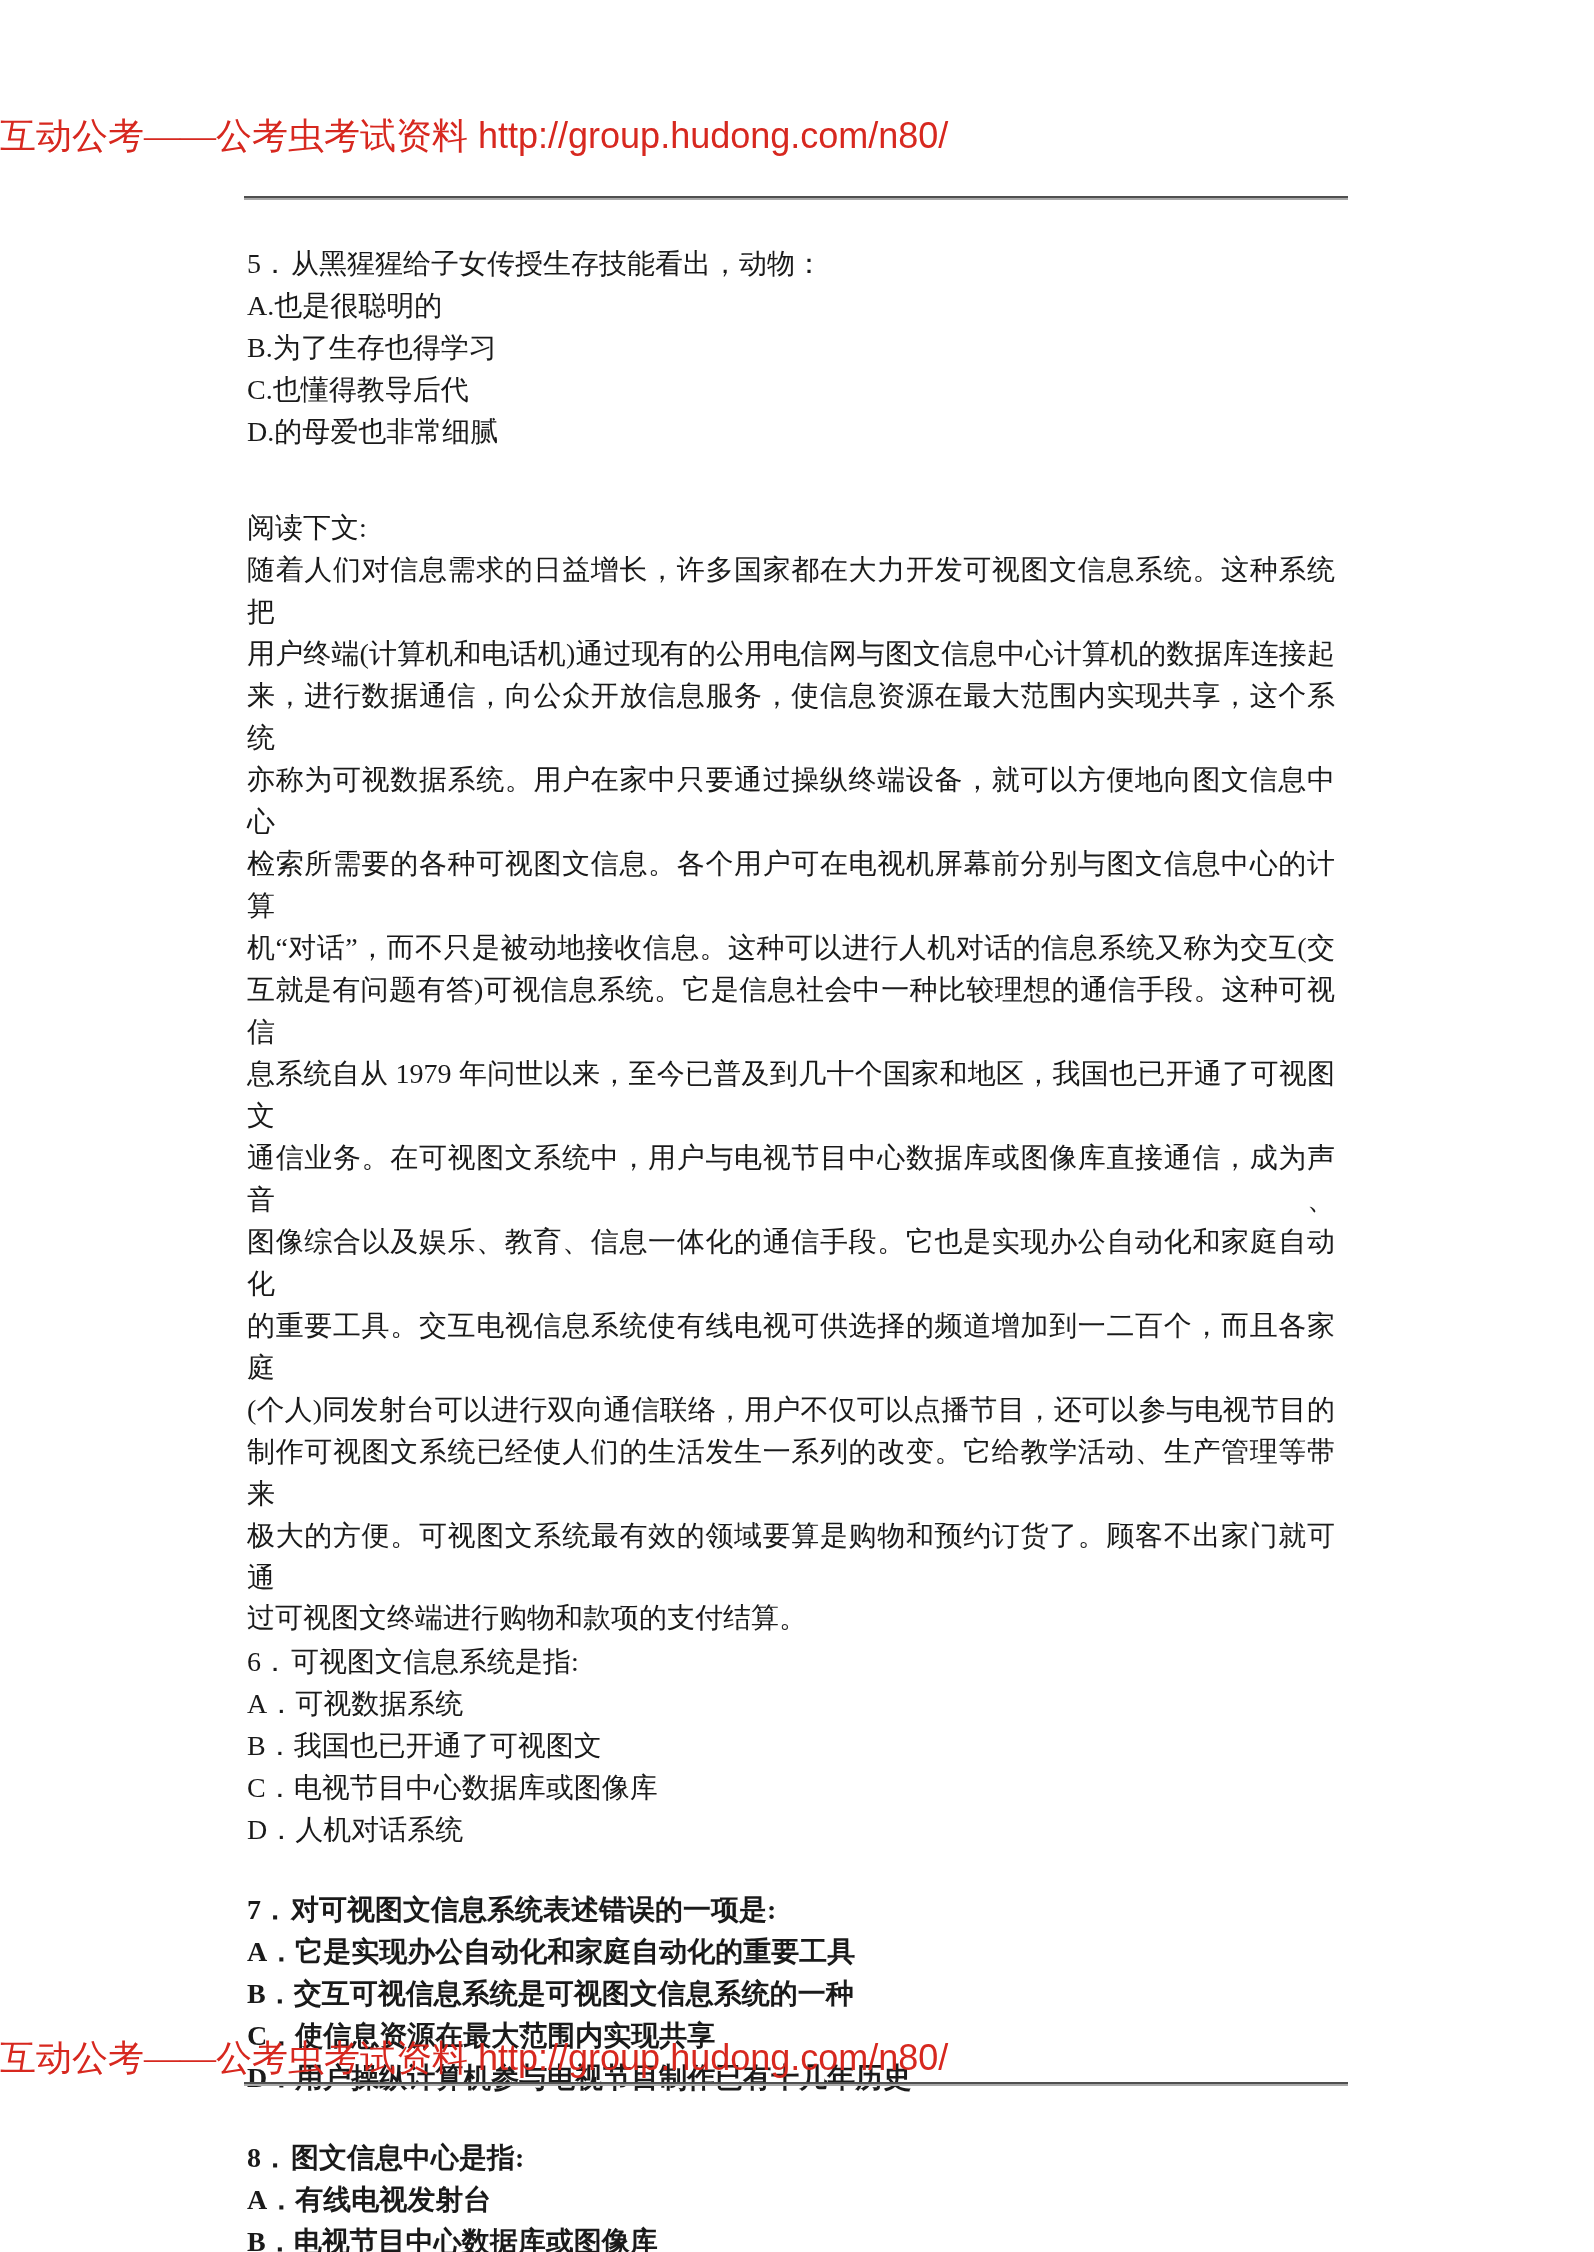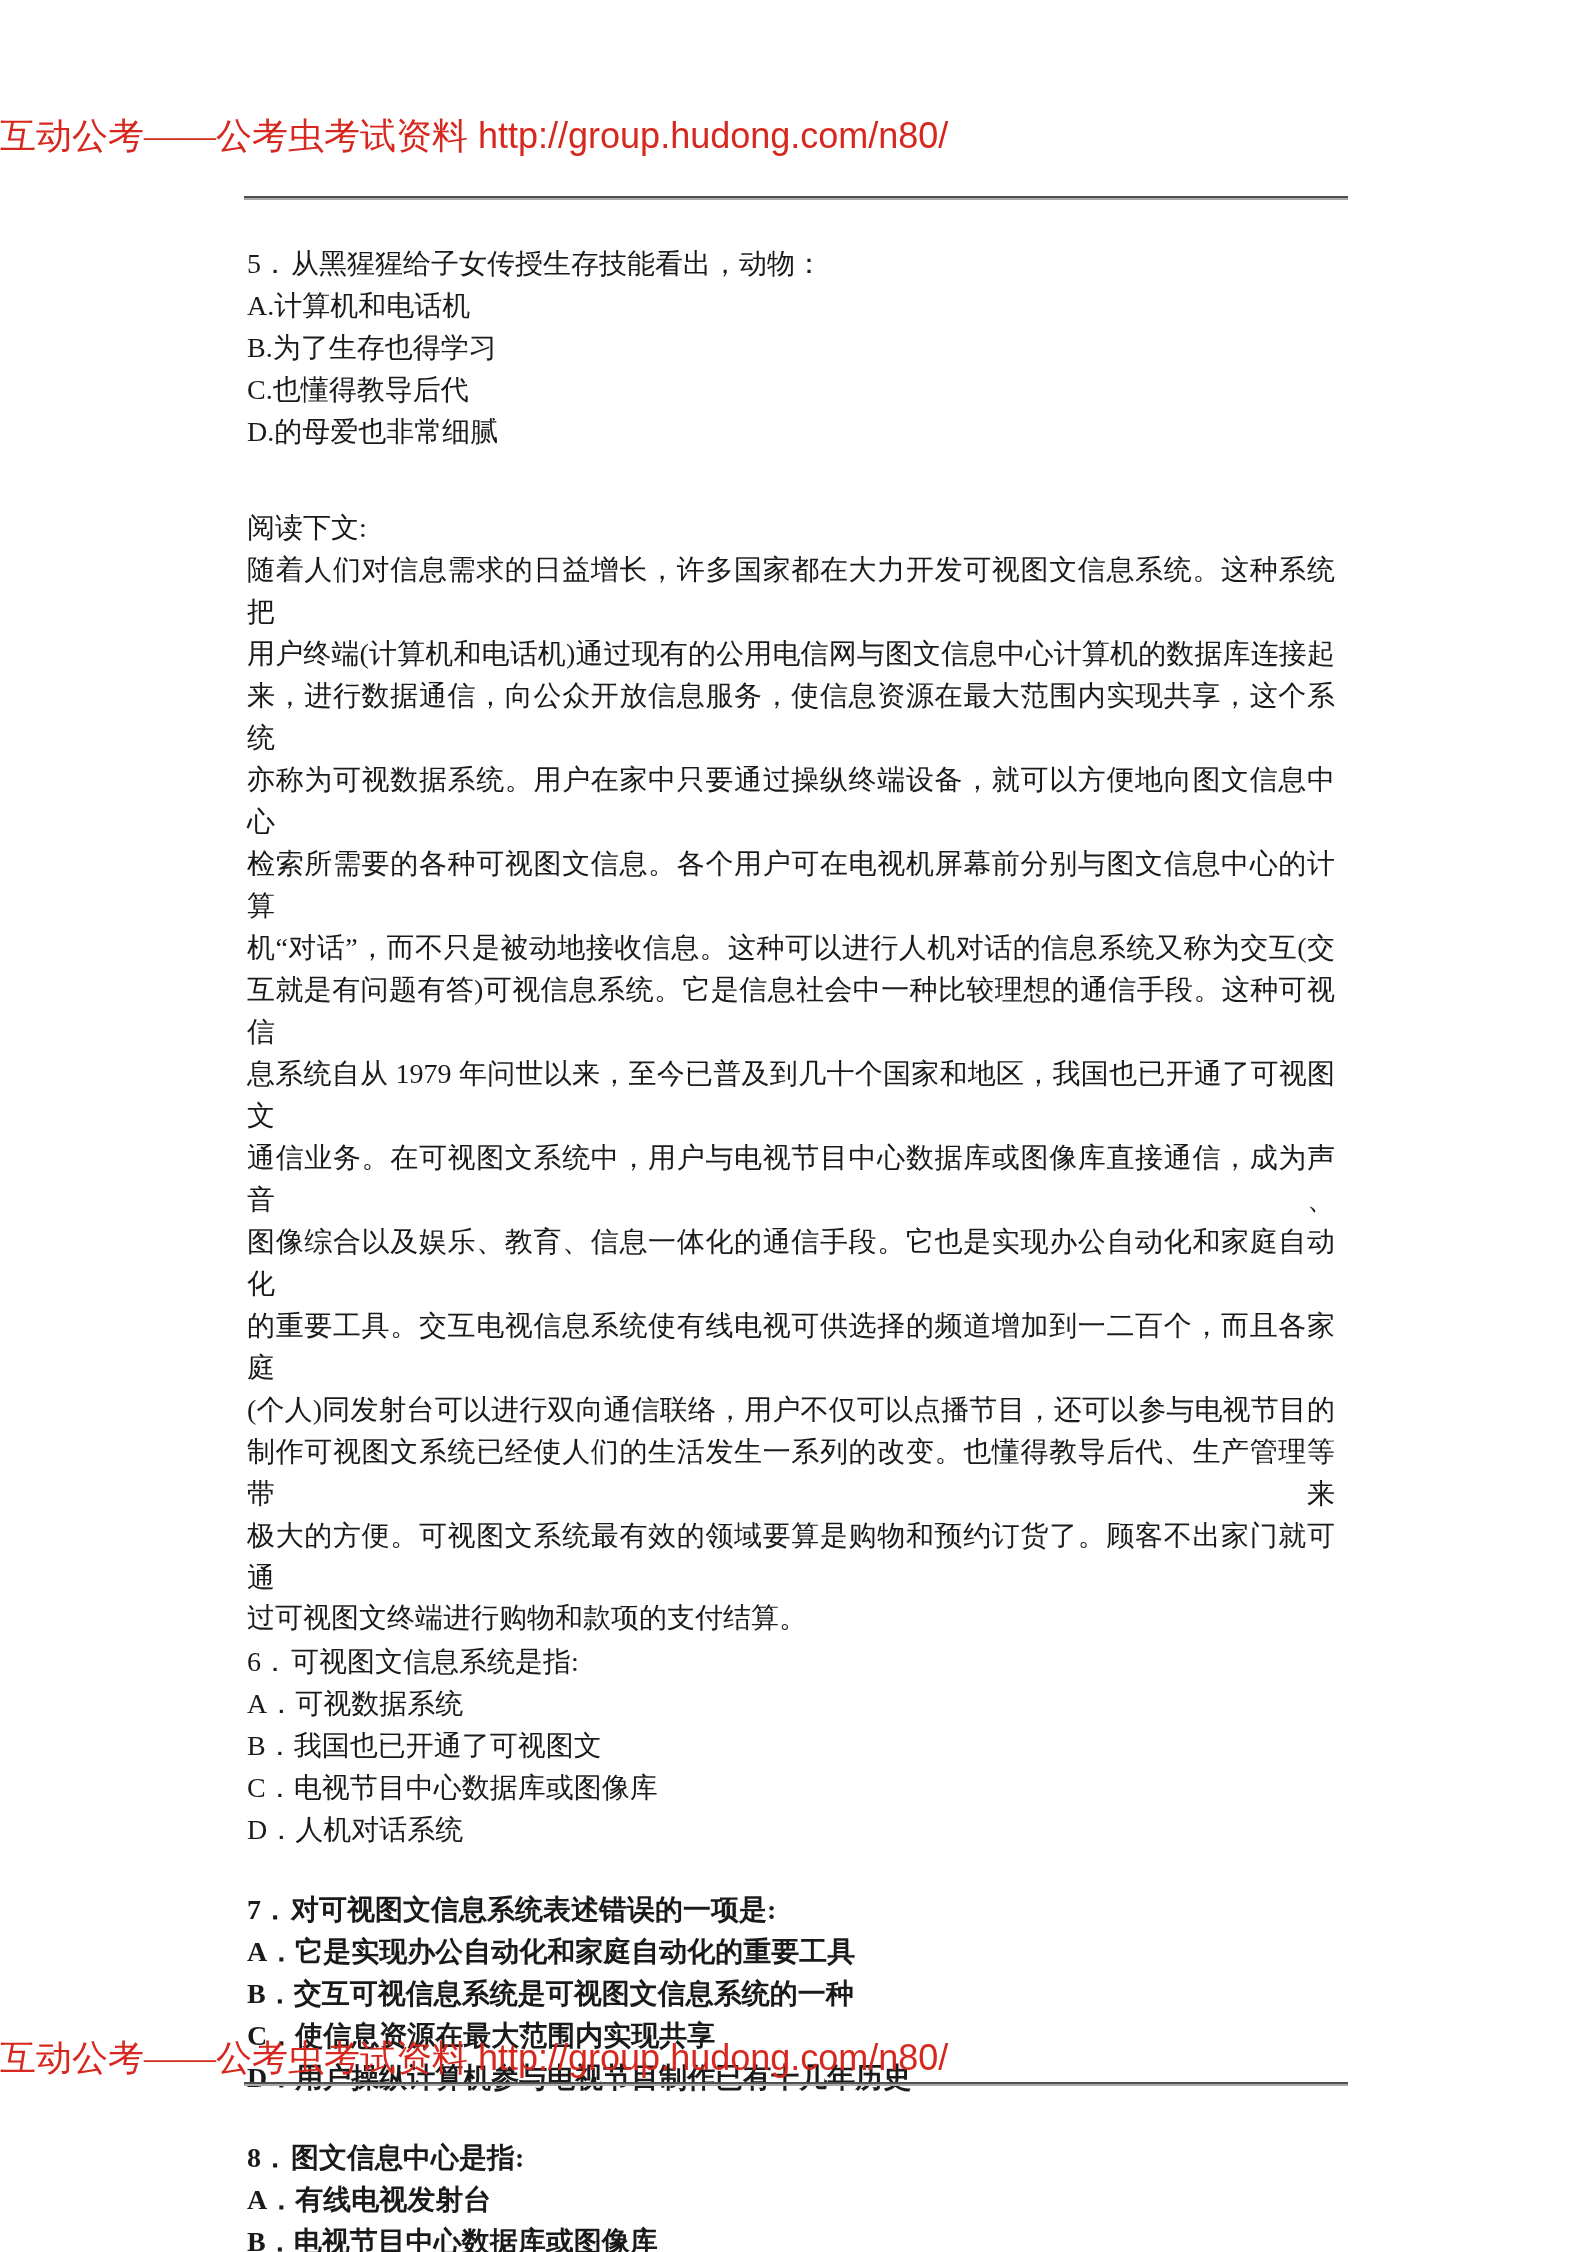--- a/index.html
+++ b/index.html
@@ -50,42 +50,42 @@
 
   <div class="pagehead">
     <span class="brand">互动公考——公考虫考试资料</span><span class="url">http://group.hudong.com/n80/</span>
   </div>
   <div class="rule rule-top"></div>
 
   <div class="content">
 
     <div class="qblock">
       <div class="qline"><span class="qnum">5．</span><span>从黑猩猩给子女传授生存技能看出，动物：</span></div>
-      <div class="opt">A.计算机和电话机</div>
+      <div class="opt">A.也是很聪明的</div>
       <div class="opt">B.为了生存也得学习</div>
       <div class="opt">C.也懂得教导后代</div>
       <div class="opt">D.的母爱也非常细腻</div>
     </div>
 
     <div class="reading-label">阅读下文:</div>
 
     <div class="passage">
       <div class="passage-line">随着人们对信息需求的日益增长，许多国家都在大力开发可视图文信息系统。这种系统把</div>
       <div class="passage-line">用户终端(计算机和电话机)通过现有的公用电信网与图文信息中心计算机的数据库连接起</div>
       <div class="passage-line">来，进行数据通信，向公众开放信息服务，使信息资源在最大范围内实现共享，这个系统</div>
       <div class="passage-line">亦称为可视数据系统。用户在家中只要通过操纵终端设备，就可以方便地向图文信息中心</div>
       <div class="passage-line">检索所需要的各种可视图文信息。各个用户可在电视机屏幕前分别与图文信息中心的计算</div>
       <div class="passage-line">机“对话”，而不只是被动地接收信息。这种可以进行人机对话的信息系统又称为交互(交</div>
       <div class="passage-line">互就是有问题有答)可视信息系统。它是信息社会中一种比较理想的通信手段。这种可视信</div>
       <div class="passage-line">息系统自从 1979 年问世以来，至今已普及到几十个国家和地区，我国也已开通了可视图文</div>
       <div class="passage-line">通信业务。在可视图文系统中，用户与电视节目中心数据库或图像库直接通信，成为声音、</div>
       <div class="passage-line">图像综合以及娱乐、教育、信息一体化的通信手段。它也是实现办公自动化和家庭自动化</div>
       <div class="passage-line">的重要工具。交互电视信息系统使有线电视可供选择的频道增加到一二百个，而且各家庭</div>
       <div class="passage-line">(个人)同发射台可以进行双向通信联络，用户不仅可以点播节目，还可以参与电视节目的</div>
-      <div class="passage-line">制作可视图文系统已经使人们的生活发生一系列的改变。也懂得教导后代、生产管理等带来</div>
+      <div class="passage-line">制作可视图文系统已经使人们的生活发生一系列的改变。它给教学活动、生产管理等带来</div>
       <div class="passage-line">极大的方便。可视图文系统最有效的领域要算是购物和预约订货了。顾客不出家门就可通</div>
       <div class="passage-line last">过可视图文终端进行购物和款项的支付结算。</div>
     </div>
 
     <div class="qblock">
       <div class="qline"><span class="qnum">6．</span><span>可视图文信息系统是指:</span></div>
       <div class="opt">A．可视数据系统</div>
       <div class="opt">B．我国也已开通了可视图文</div>
       <div class="opt">C．电视节目中心数据库或图像库</div>
       <div class="opt">D．人机对话系统</div>

